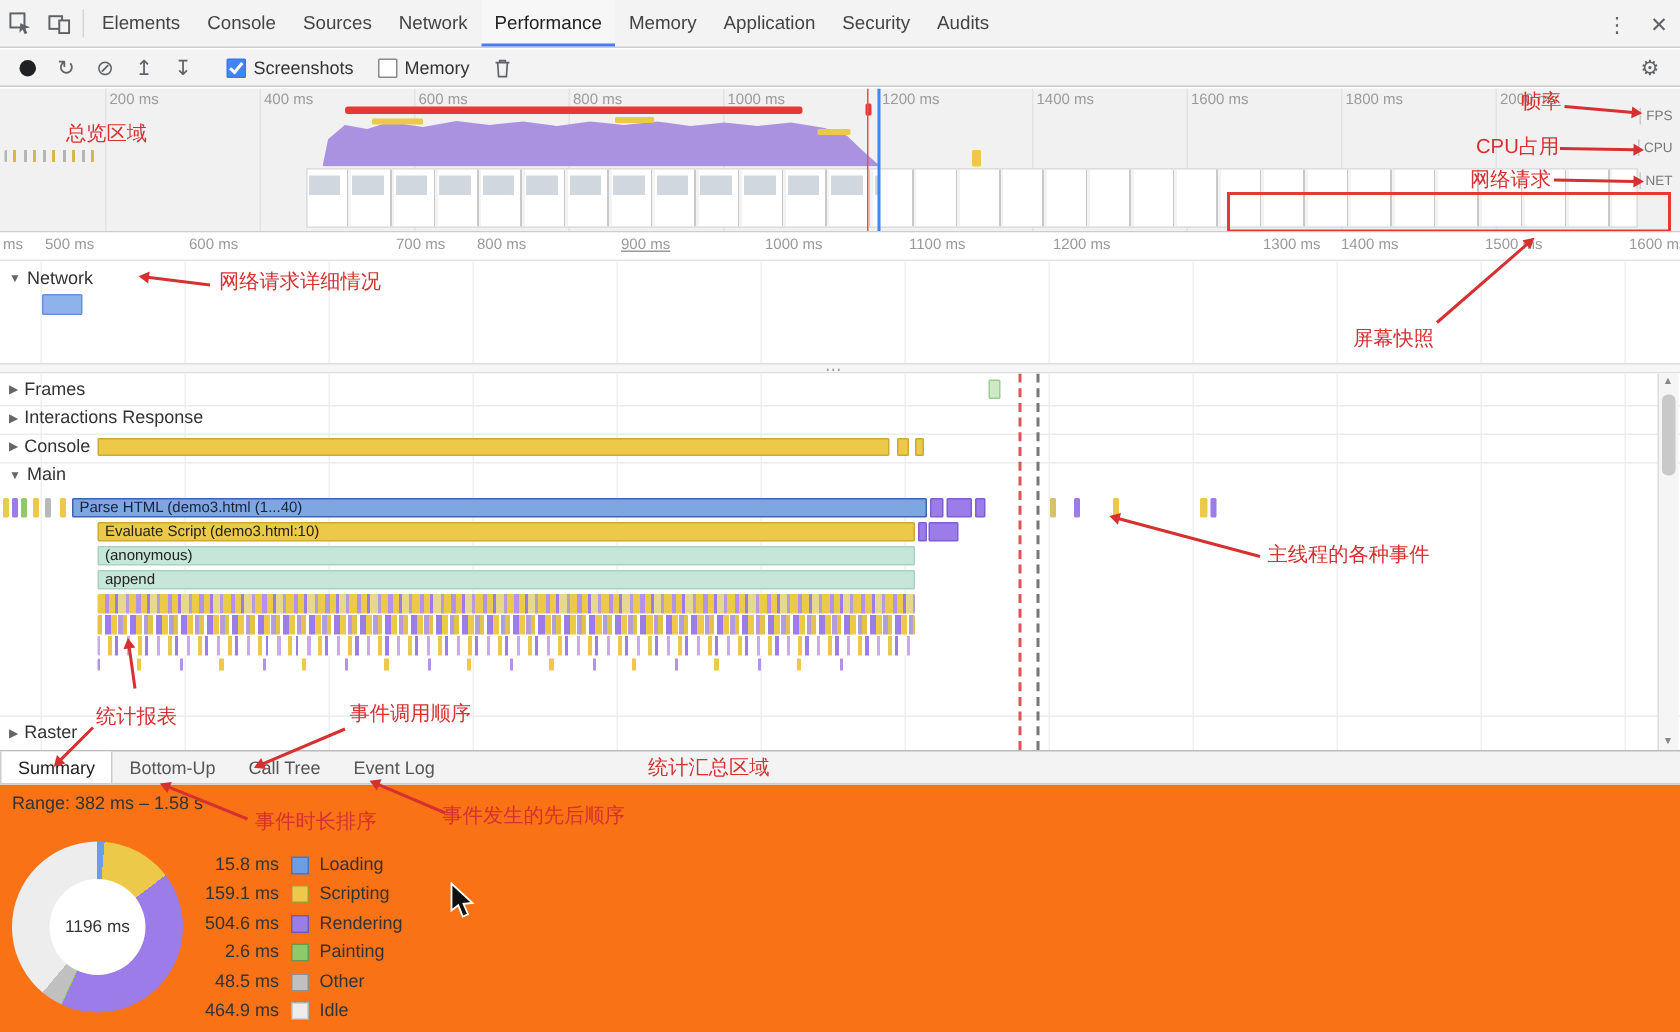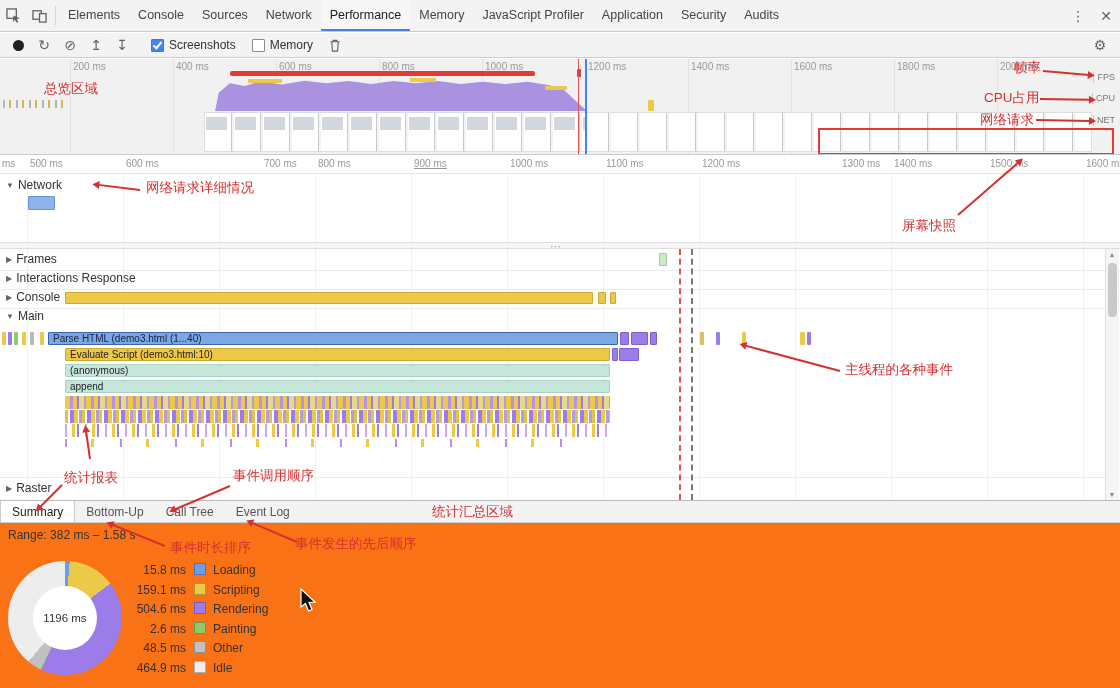--- a/index.html
+++ b/index.html
@@ -76,21 +76,21 @@
   .btab{display:flex;align-items:center;padding:0 11px;font-size:12px;color:#555;cursor:pointer}
   .btab.sel{background:#fff;border-left:1px solid #ccc;border-right:1px solid #ccc;color:#222}
 
   
   #summary{position:absolute;left:0;top:523px;width:1120px;height:165px;background:#f97316}
   #rangeText{position:absolute;left:8px;top:5px;font-size:12px;color:#333}
   .donut{position:absolute;left:8px;top:38px;width:114px;height:114px;border-radius:50%}
   .donut-hole{position:absolute;left:25px;top:25px;width:64px;height:64px;border-radius:50%;background:#fff;
               display:flex;align-items:center;justify-content:center;font-size:11.5px;color:#333}
   #legend{position:absolute;left:128px;top:40px}
-  .legend-row{display:flex;align-items:flex-start;height:19.5px}
+  .legend-row{display:flex;align-items:flex-end;height:19.5px}
   .legend-val{width:58px;text-align:right;font-size:12px;color:#333}
   .legend-swatch{width:12px;height:12px;border:1px solid rgba(0,0,0,.25);margin:0 7px 0 8px;box-sizing:border-box}
   .legend-label{font-size:12px;color:#333}
 
   
   .ann{position:absolute;color:#d63031;font-size:13.5px;font-weight:500;white-space:nowrap;z-index:50}
   .arr{position:absolute;height:2px;background:#d63031;transform-origin:left center;z-index:50}
   .arr::after{content:"";position:absolute;right:-6px;top:-3.5px;border-left:7px solid #d63031;
               border-top:4.5px solid transparent;border-bottom:4.5px solid transparent}
 </style>
@@ -110,21 +110,20 @@
         <rect x="8" y="6" width="7" height="9" fill="#f3f3f3" stroke="#5f6368" stroke-width="1.4"></rect>
       </svg>
   </span>
   <span class="vsep"></span>
   <div class="tab">Elements</div>
   <div class="tab">Console</div>
   <div class="tab">Sources</div>
   <div class="tab">Network</div>
   <div class="tab sel">Performance</div>
   <div class="tab">Memory</div>
-  <div class="tab">JavaScript Profiler</div>
   <div class="tab">Application</div>
   <div class="tab">Security</div>
   <div class="tab">Audits</div>
   <div class="tb-right">
     <span class="tbx">⋮</span>
     <span class="tbx">✕</span>
   </div>
 </div>
 
 <div id="toolbar">

